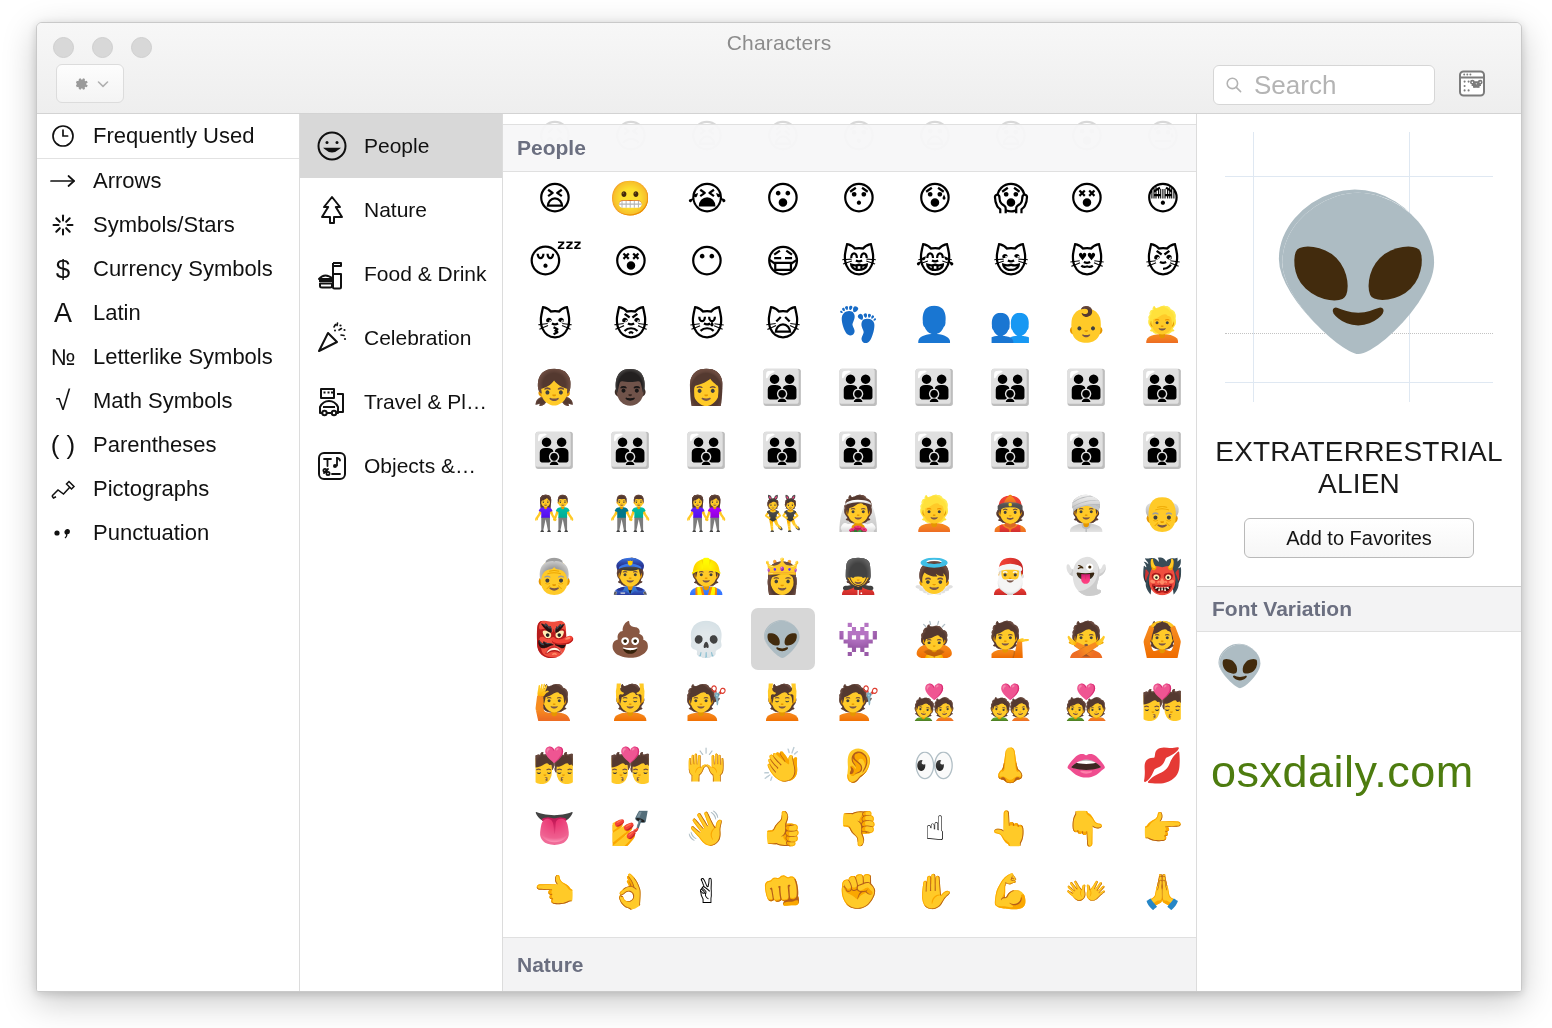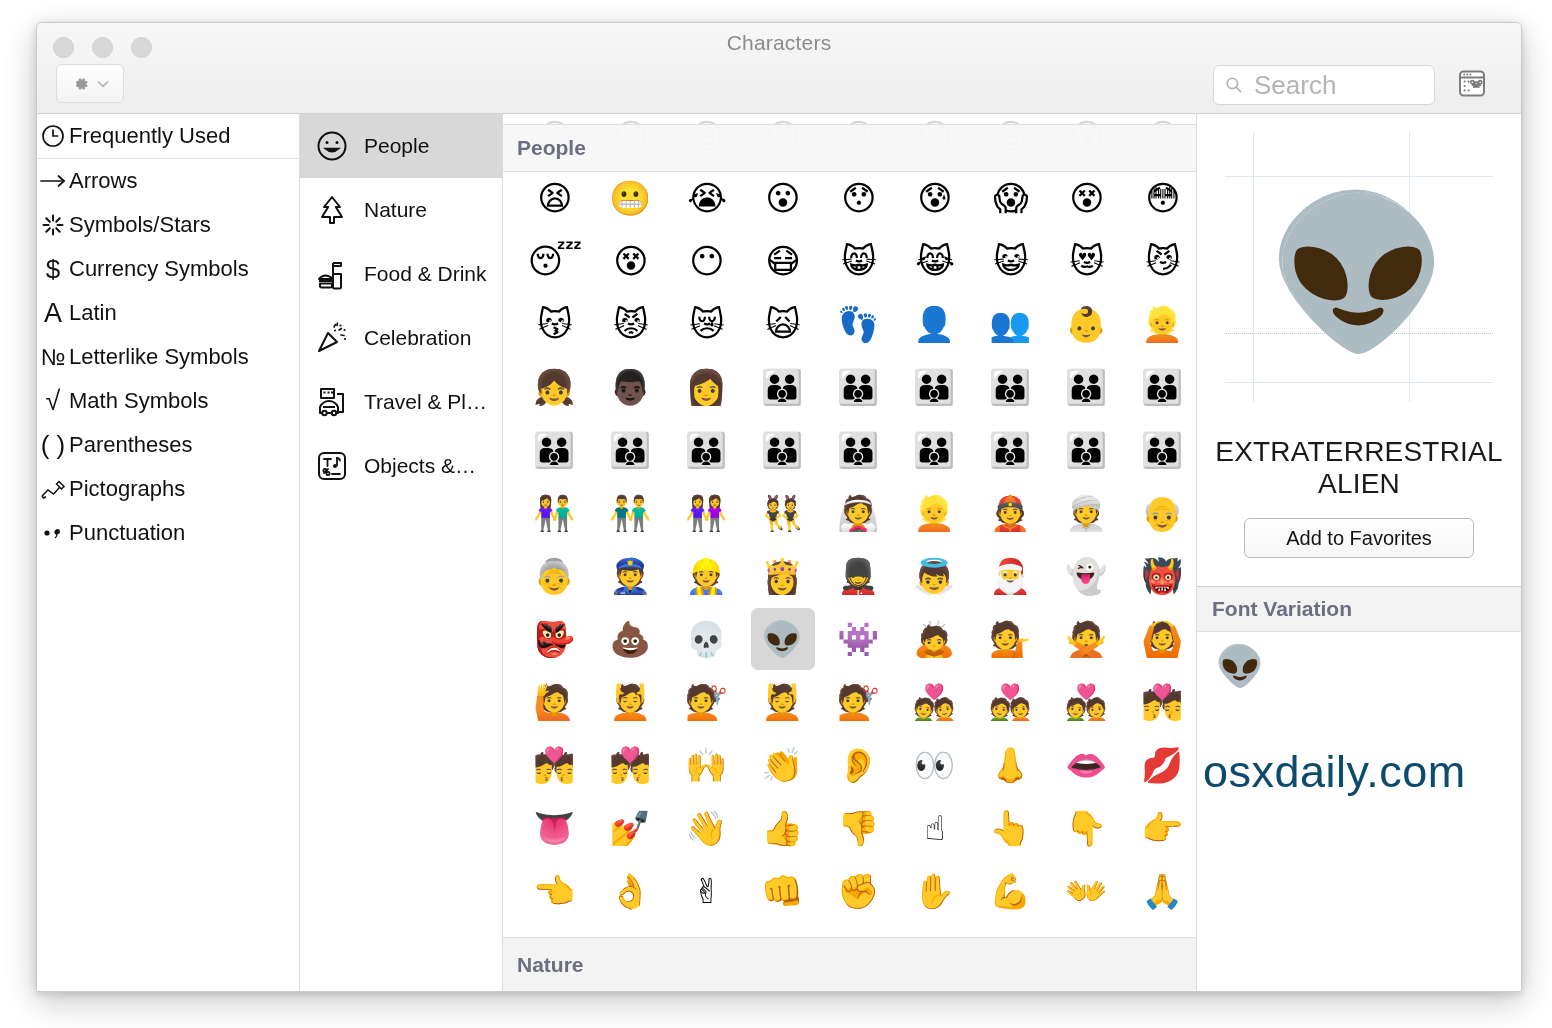--- a/index.html
+++ b/index.html
@@ -138,20 +138,22 @@
     background: #ffffff;
     border-right: 1px solid #dcdcdc;
     padding-top: 0;
     box-sizing: border-box;
     overflow: hidden;
   }
   .side-item {
     display: flex;
     align-items: center;
     height: 44px;
+    padding-left: 10px;
+    gap: 14px;
     cursor: default;
   }
   .side-item.sep { border-bottom: 1px solid #e2e2e2; }
   .side-item.selected { background: #d8d8d8; }
   .side-ico {
     width: 32px;
     min-width: 32px;
     text-align: center;
     font-size: 23px;
     color: #111;
@@ -359,24 +361,24 @@
     box-sizing: border-box;
   }
   .fv-emoji {
     font-size: 40px;
     line-height: 1;
     font-family: "DejaVu Sans", sans-serif;
     cursor: default;
   }
   .watermark {
     position: absolute;
-    left: 6px;
+    left: 14px;
     top: 114px;
     font-size: 45px;
-    color: #0c4a6e;
+    color: #4d7c0f;
     letter-spacing: .5px;
     white-space: nowrap;
   }
 </style>
 </head>
 <body>
 
 <div id="root">
   <div class="window">
 

